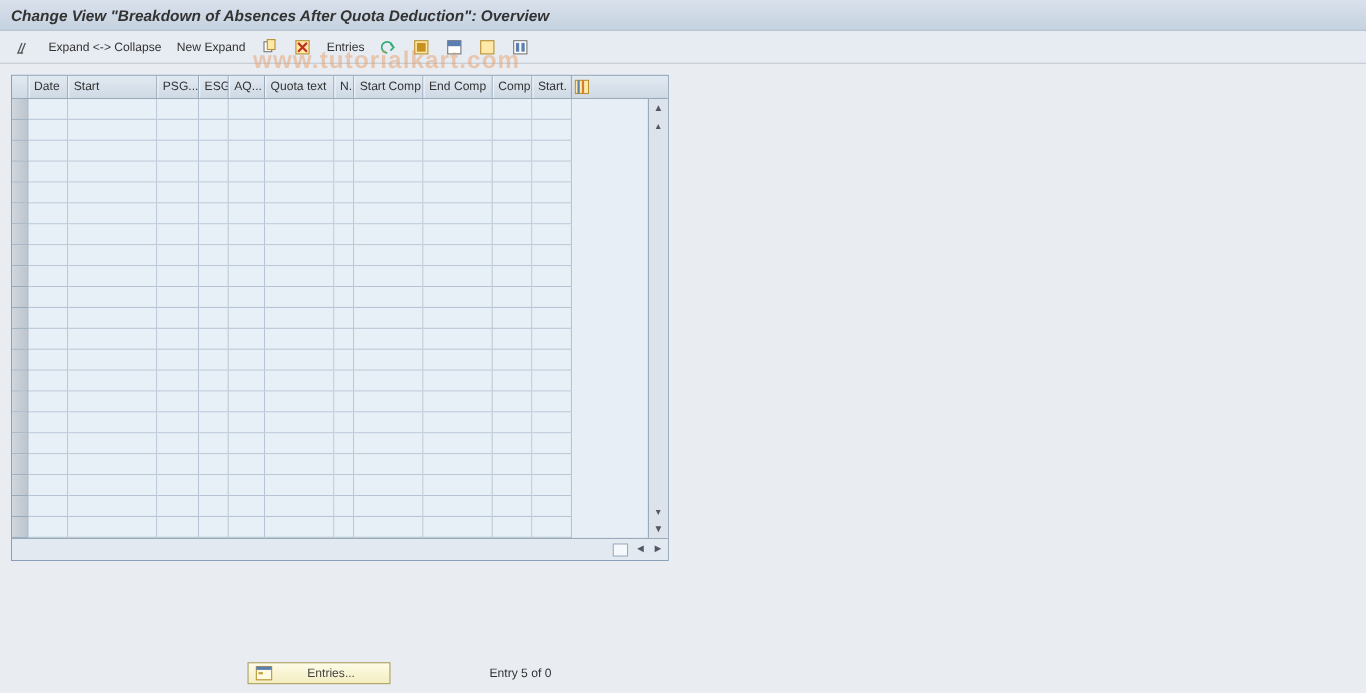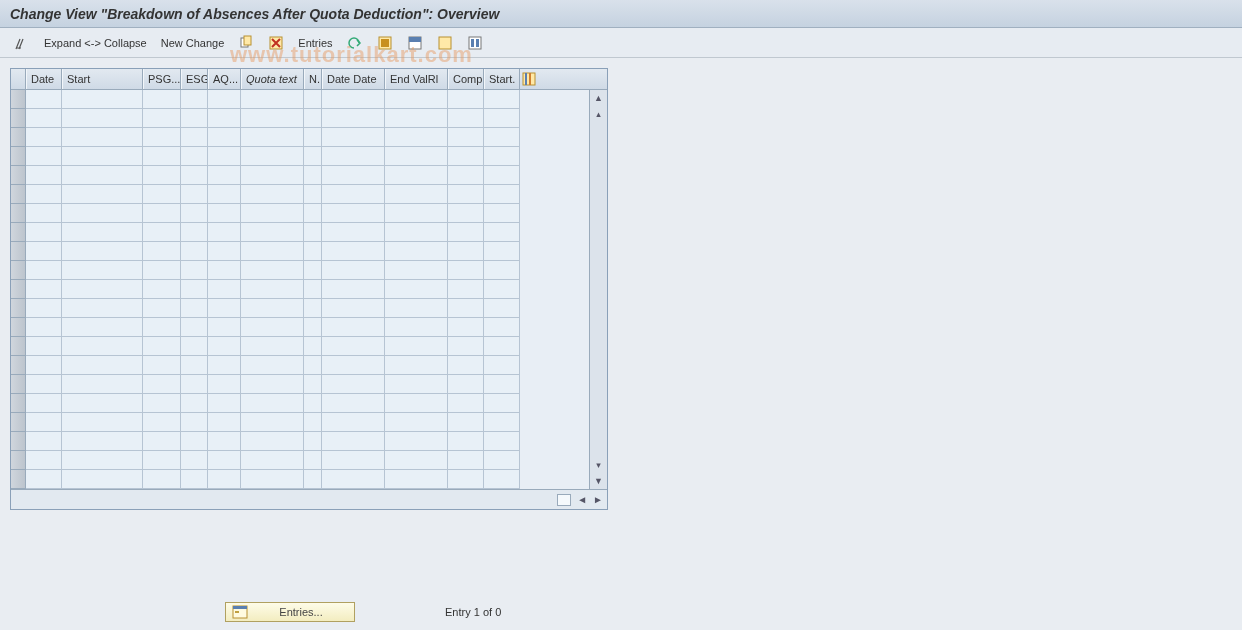--- a/index.html
+++ b/index.html
@@ -149,21 +149,21 @@
     <span class="icon16">
       <svg viewBox="0 0 16 16" class="svg-pencils">
           <path d="M2 14 L6 4 M5 14 L9 4 M3 13 L7 13"></path>
         </svg>
     </span>
   </span>
   <span class="tb-btn">
     <span class="tb-text">Expand &lt;-&gt; Collapse</span>
   </span>
   <span class="tb-btn">
-    <span class="tb-text">New Change</span>
+    <span class="tb-text">New Expand</span>
   </span>
   <span class="tb-btn">
     <span class="icon16">
       <svg viewBox="0 0 16 16">
           <rect x="3" y="3" width="7" height="9" fill="#fff" stroke="#777"></rect>
           <rect x="6" y="1" width="7" height="9" fill="#ffe9a8" stroke="#b89030"></rect>
         </svg>
     </span>
   </span>
   <span class="tb-btn">
@@ -222,24 +222,24 @@
 <div class="content">
 
   <div class="grid-wrap">
     <div class="grid-head" id="grid-head">
         <div class="gh-cell" style="width: 15px;"></div>
         <div class="gh-cell" style="width: 36px;">Date</div>
         <div class="gh-cell" style="width: 81px;">Start</div>
         <div class="gh-cell" style="width: 38px;">PSG...</div>
         <div class="gh-cell" style="width: 27px;">ESG</div>
         <div class="gh-cell" style="width: 33px;">AQ...</div>
-        <div class="gh-cell" style="width: 63px; font-style: italic;">Quota text</div>
+        <div class="gh-cell" style="width: 63px;">Quota text</div>
         <div class="gh-cell" style="width: 18px;">N..</div>
-        <div class="gh-cell" style="width: 63px;">Date Date</div>
-        <div class="gh-cell" style="width: 63px;">End ValRl</div>
+        <div class="gh-cell" style="width: 63px;">Start Comp</div>
+        <div class="gh-cell" style="width: 63px;">End Comp</div>
         <div class="gh-cell" style="width: 36px;">Comp.</div>
         <div class="gh-cell" style="width: 36px;">Start.</div>
         <div class="gh-settings">
           <svg width="14" height="14" viewBox="0 0 14 14">
             <rect x="1" y="1" width="12" height="12" fill="#ffe9a8" stroke="#b89030"></rect>
             <rect x="3" y="1" width="2" height="12" fill="#5a7fb0"></rect>
             <rect x="7" y="1" width="2" height="12" fill="#d08030"></rect>
           </svg>
         </div>
       </div>
@@ -569,16 +569,16 @@
   <div class="pos-btn">
     <span class="icon16">
       <svg viewBox="0 0 16 16">
           <rect x="1" y="2" width="14" height="12" fill="#fffbe0" stroke="#b89030"></rect>
           <rect x="1" y="2" width="14" height="3" fill="#5a7fb0"></rect>
           <rect x="3" y="7" width="4" height="2" fill="#c0a040"></rect>
         </svg>
     </span>
     <span style="flex:1; text-align:center;">Entries...</span>
   </div>
-  <span class="entry-text">Entry 1 of 0</span>
+  <span class="entry-text">Entry 5 of 0</span>
 </div>
 
 <div class="watermark">www.tutorialkart.com</div>
 
 </body></html>

